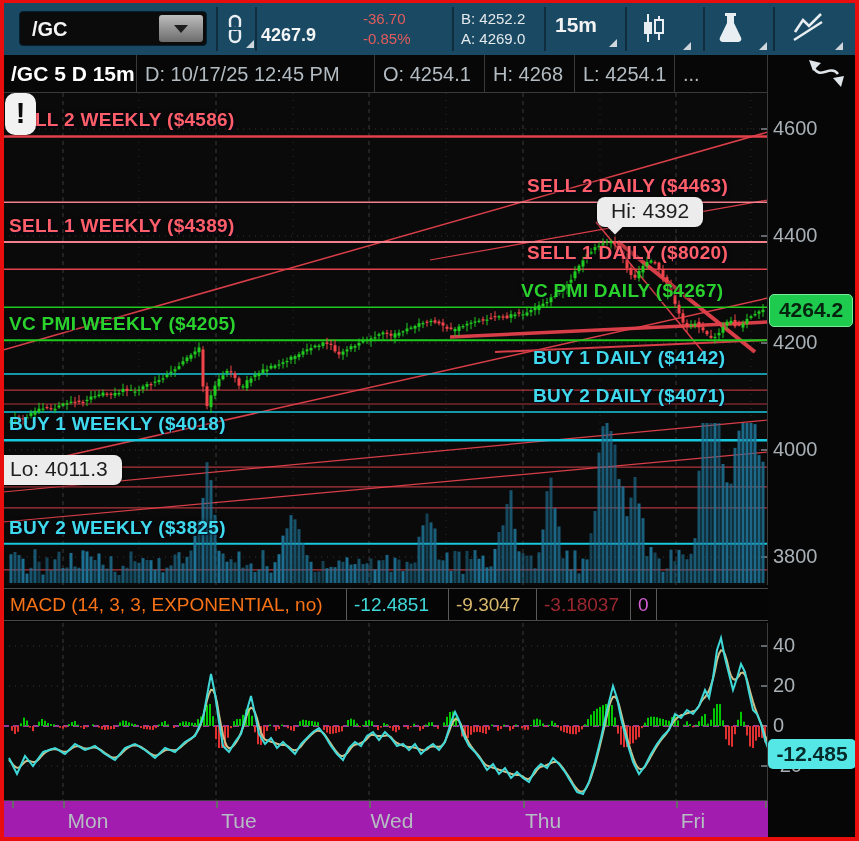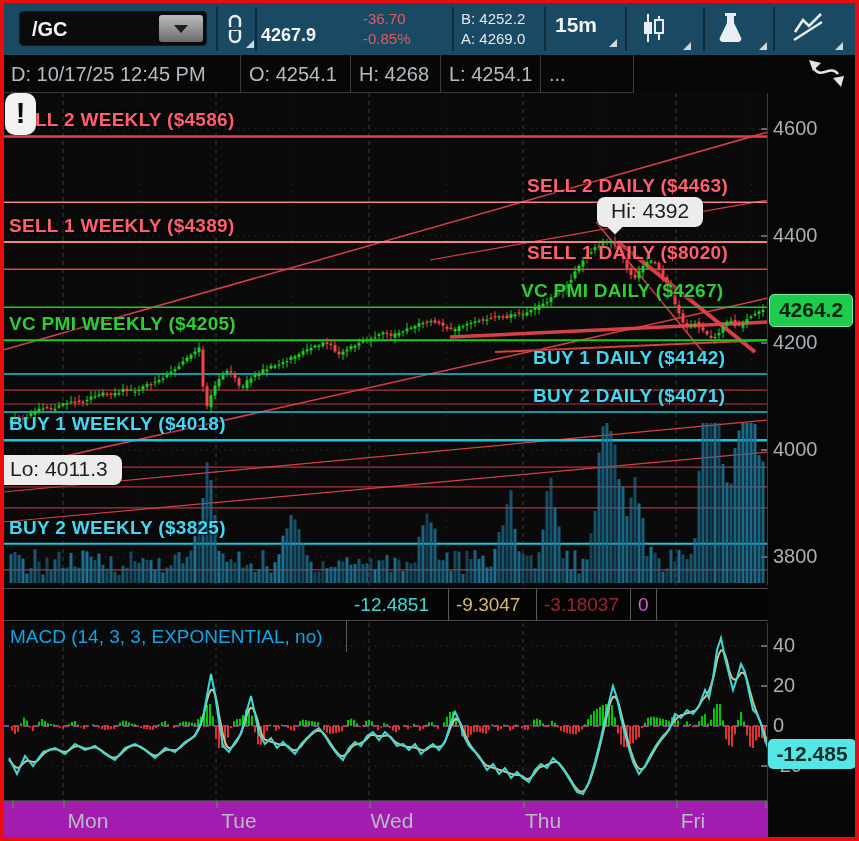--- a/index.html
+++ b/index.html
@@ -56,21 +56,21 @@
   .pbadge{position:absolute;left:769px;top:294px;width:82px;height:31px;background:#1ecb4f;border:1px solid #79ec9c;
           border-radius:5px;color:#05230d;font-size:21px;font-weight:bold;text-align:center;line-height:30px;z-index:6;}
   .mbadge{position:absolute;left:768px;top:739px;width:88px;height:30px;background:#55e6e6;border-radius:5px;
           color:#052a2a;font-size:21px;font-weight:bold;text-align:center;line-height:30px;z-index:6;}
 
   
   .macd-row{position:absolute;left:3px;top:588px;width:765px;height:33px;background:#050505;display:flex;
             border-top:1px solid #484848;border-bottom:1px solid #484848;box-sizing:border-box;z-index:4;}
   .mc{height:31px;line-height:31px;padding-left:7px;box-sizing:border-box;border-right:1px solid #5a5a5a;
       font-size:19px;white-space:nowrap;overflow:hidden;}
-  .mc.lbl{width:344px;color:#0ea5e9;margin-top:32px;}
+  .mc.lbl{width:344px;color:#f97316;}
   .mc.f{border-right:none;flex:1;}
 
   
   .xaxis{position:absolute;left:3px;top:800px;width:765px;height:37px;background:#a21caf;border-top:1px solid #3f3f3f;z-index:3;}
   .day{position:absolute;top:8px;width:60px;text-align:center;color:#b5bdc2;font-size:21px;}
   .xtick{position:absolute;top:0;width:2px;height:7px;background:#6a6a6a;}
 </style>
 </head>
 <body>
 
@@ -130,20 +130,21 @@
     <div class="icon-btn" style="left:788px">
       <svg width="34" height="32" viewBox="0 0 34 32">
         <line x1="3" y1="28" x2="31" y2="10" stroke="#e8eef1" stroke-width="2.4"></line>
         <polyline points="4,20 12,8 18,14 30,2" fill="none" stroke="#e8eef1" stroke-width="2.6"></polyline>
       </svg>
       <i class="corner"></i>
     </div>
   </div>
 
   <div class="hdr">
+    <div class="hc title w1">/GC 5 D 15m</div>
     <div class="hc w2">D: 10/17/25 12:45 PM</div>
     <div class="hc w3">O: 4254.1</div>
     <div class="hc w4">H: 4268</div>
     <div class="hc w5">L: 4254.1</div>
     <div class="hc w6">...</div>
   </div>
   <div class="flip-icon">
     <svg width="40" height="34" viewBox="0 0 40 34">
       <path d="M8 10 C 14 22, 24 6, 32 16" fill="none" stroke="#dfe5e8" stroke-width="2.6"></path>
       <polygon points="3,2 15,5 7,13" fill="#dfe5e8"></polygon>

